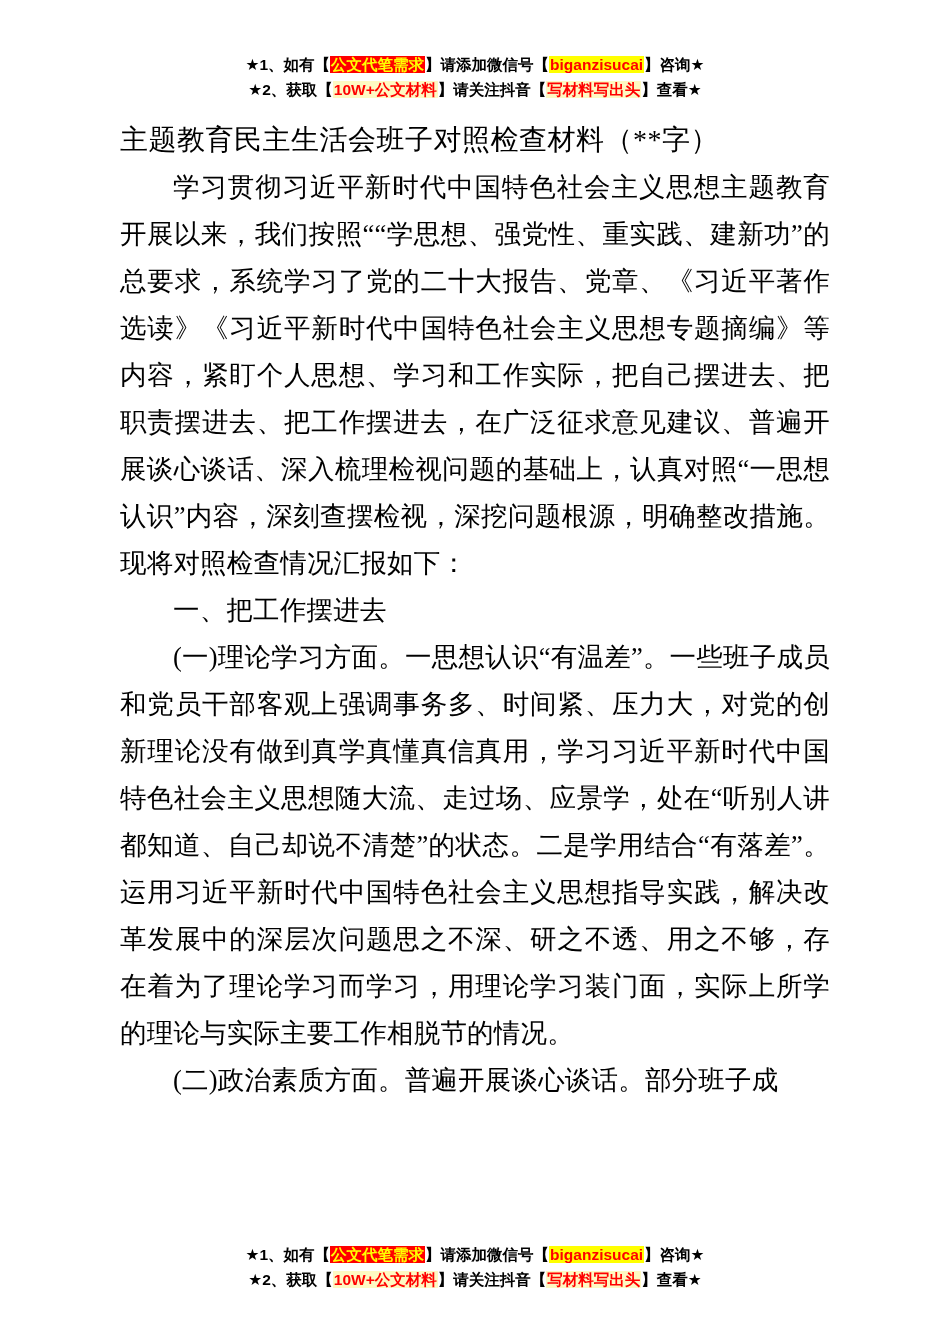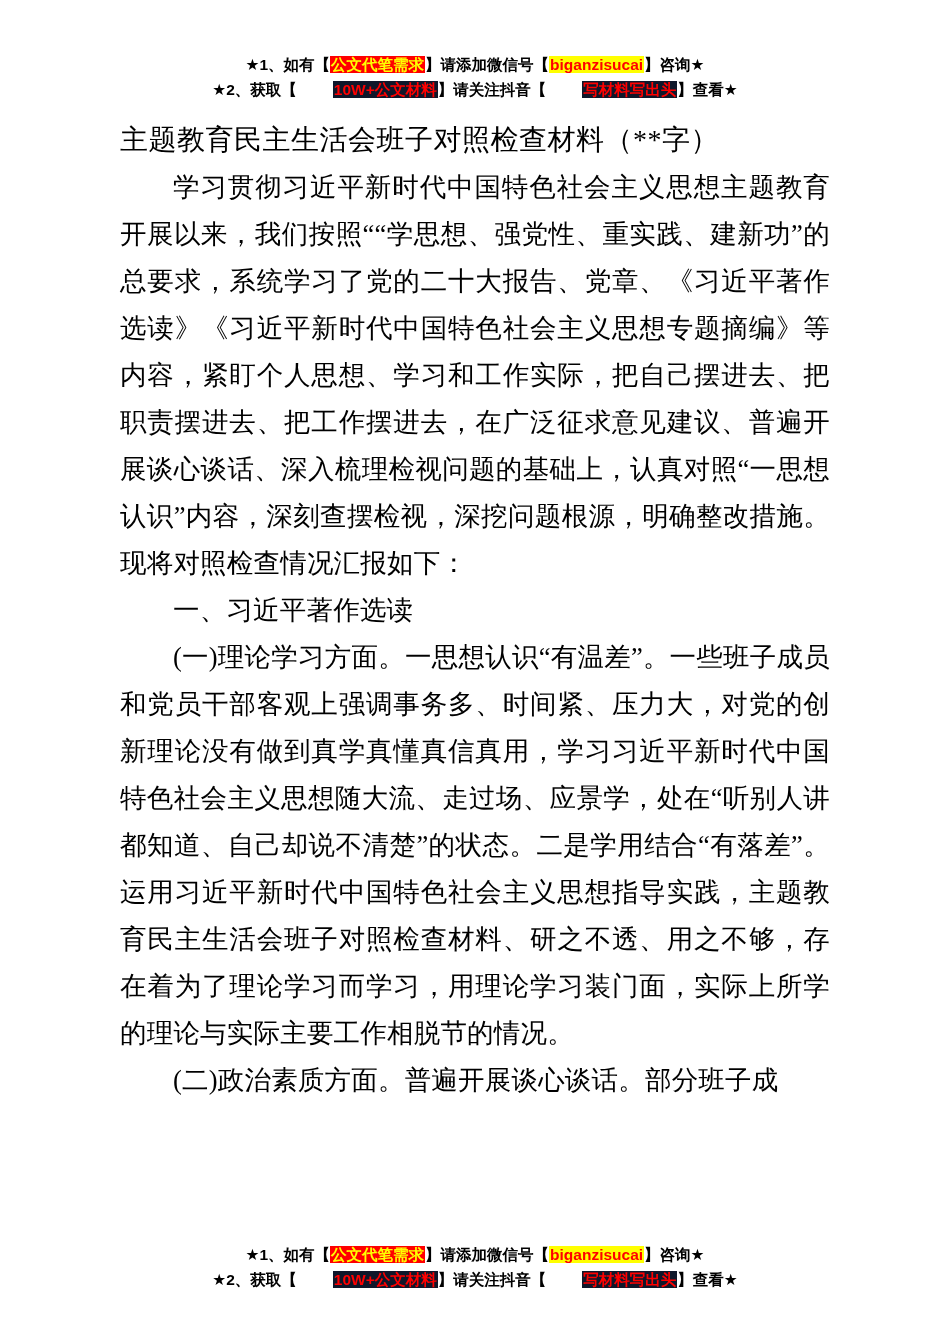--- a/index.html
+++ b/index.html
@@ -39,24 +39,23 @@
     background: #ff0000;
     color: #ffff00;
     padding: 0 1px;
   }
   .promo .hl-yellow {
     background: #ffff00;
     color: #ff0000;
     padding: 0 1px;
   }
   .promo .hl-yellow-mix {
-    background: #0f172a;
+    background: #fef9c3;
     color: #ff0000;
     padding: 0 1px;
-    margin-left: 36px;
   }
   .promo .plain { color: #000000; }
   .promo-top { margin-bottom: 2px; }
   .promo-bottom-wrap {
     position: absolute;
     left: 120px;
     right: 120px;
     bottom: 52px;
   }
   
@@ -92,22 +91,22 @@
       <span class="star">★</span><span class="plain">1、</span><span class="plain">如有</span><span class="plain">【</span><span class="hl-red">公文代笔需求</span><span class="plain">】</span><span class="plain">请添加微信号</span><span class="plain">【</span><span class="hl-yellow">biganzisucai</span><span class="plain">】</span><span class="plain">咨询</span><span class="star">★</span>
     </div>
     <div class="promo-line">
       <span class="star">★</span><span class="plain">2、</span><span class="plain">获取</span><span class="plain">【</span><span class="hl-yellow-mix">10W+公文材料</span><span class="plain">】</span><span class="plain">请关注抖音</span><span class="plain">【</span><span class="hl-yellow-mix">写材料写出头</span><span class="plain">】</span><span class="plain">查看</span><span class="star">★</span>
     </div>
   </div>
 
   <div class="doc-title">主题教育民主生活会班子对照检查材料（**字）</div>
 
   <p class="para">学习贯彻习近平新时代中国特色社会主义思想主题教育开展以来，我们按照““学思想、强党性、重实践、建新功”的总要求，系统学习了党的二十大报告、党章、《习近平著作选读》《习近平新时代中国特色社会主义思想专题摘编》等内容，紧盯个人思想、学习和工作实际，把自己摆进去、把职责摆进去、把工作摆进去，在广泛征求意见建议、普遍开展谈心谈话、深入梳理检视问题的基础上，认真对照“一思想认识”内容，深刻查摆检视，深挖问题根源，明确整改措施。现将对照检查情况汇报如下：</p>
-  <p class="para">一、习近平著作选读</p>
-  <p class="para">(一)理论学习方面。一思想认识“有温差”。一些班子成员和党员干部客观上强调事务多、时间紧、压力大，对党的创新理论没有做到真学真懂真信真用，学习习近平新时代中国特色社会主义思想随大流、走过场、应景学，处在“听别人讲都知道、自己却说不清楚”的状态。二是学用结合“有落差”。运用习近平新时代中国特色社会主义思想指导实践，主题教育民主生活会班子对照检查材料、研之不透、用之不够，存在着为了理论学习而学习，用理论学习装门面，实际上所学的理论与实际主要工作相脱节的情况。</p>
+  <p class="para">一、把工作摆进去</p>
+  <p class="para">(一)理论学习方面。一思想认识“有温差”。一些班子成员和党员干部客观上强调事务多、时间紧、压力大，对党的创新理论没有做到真学真懂真信真用，学习习近平新时代中国特色社会主义思想随大流、走过场、应景学，处在“听别人讲都知道、自己却说不清楚”的状态。二是学用结合“有落差”。运用习近平新时代中国特色社会主义思想指导实践，解决改革发展中的深层次问题思之不深、研之不透、用之不够，存在着为了理论学习而学习，用理论学习装门面，实际上所学的理论与实际主要工作相脱节的情况。</p>
   <p class="para">(二)政治素质方面。普遍开展谈心谈话。部分班子成</p>
 
   <div class="promo promo-bottom-wrap">
     <div class="promo-line">
       <span class="star">★</span><span class="plain">1、</span><span class="plain">如有</span><span class="plain">【</span><span class="hl-red">公文代笔需求</span><span class="plain">】</span><span class="plain">请添加微信号</span><span class="plain">【</span><span class="hl-yellow">biganzisucai</span><span class="plain">】</span><span class="plain">咨询</span><span class="star">★</span>
     </div>
     <div class="promo-line">
       <span class="star">★</span><span class="plain">2、</span><span class="plain">获取</span><span class="plain">【</span><span class="hl-yellow-mix">10W+公文材料</span><span class="plain">】</span><span class="plain">请关注抖音</span><span class="plain">【</span><span class="hl-yellow-mix">写材料写出头</span><span class="plain">】</span><span class="plain">查看</span><span class="star">★</span>
     </div>
   </div>

